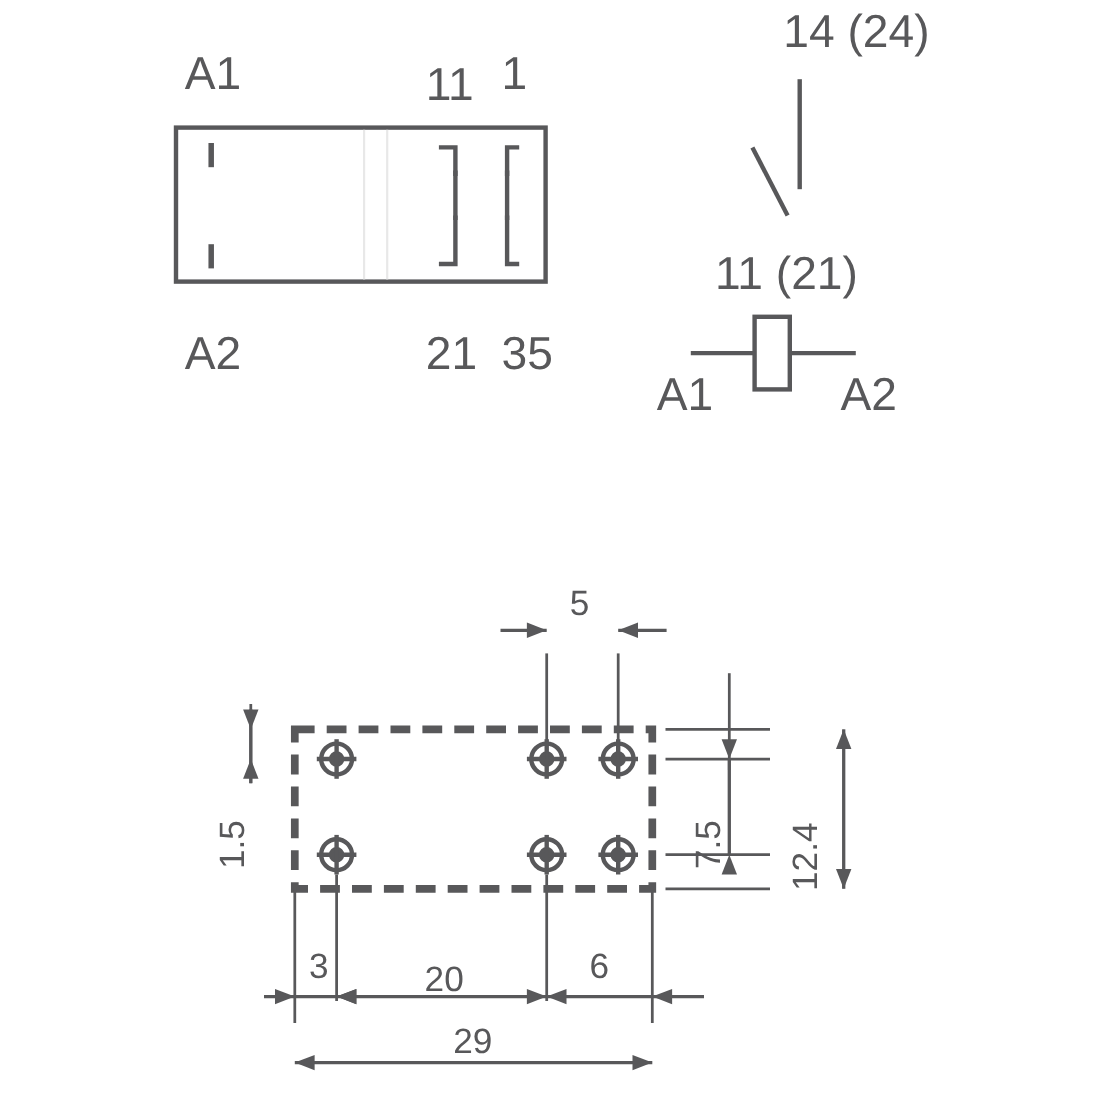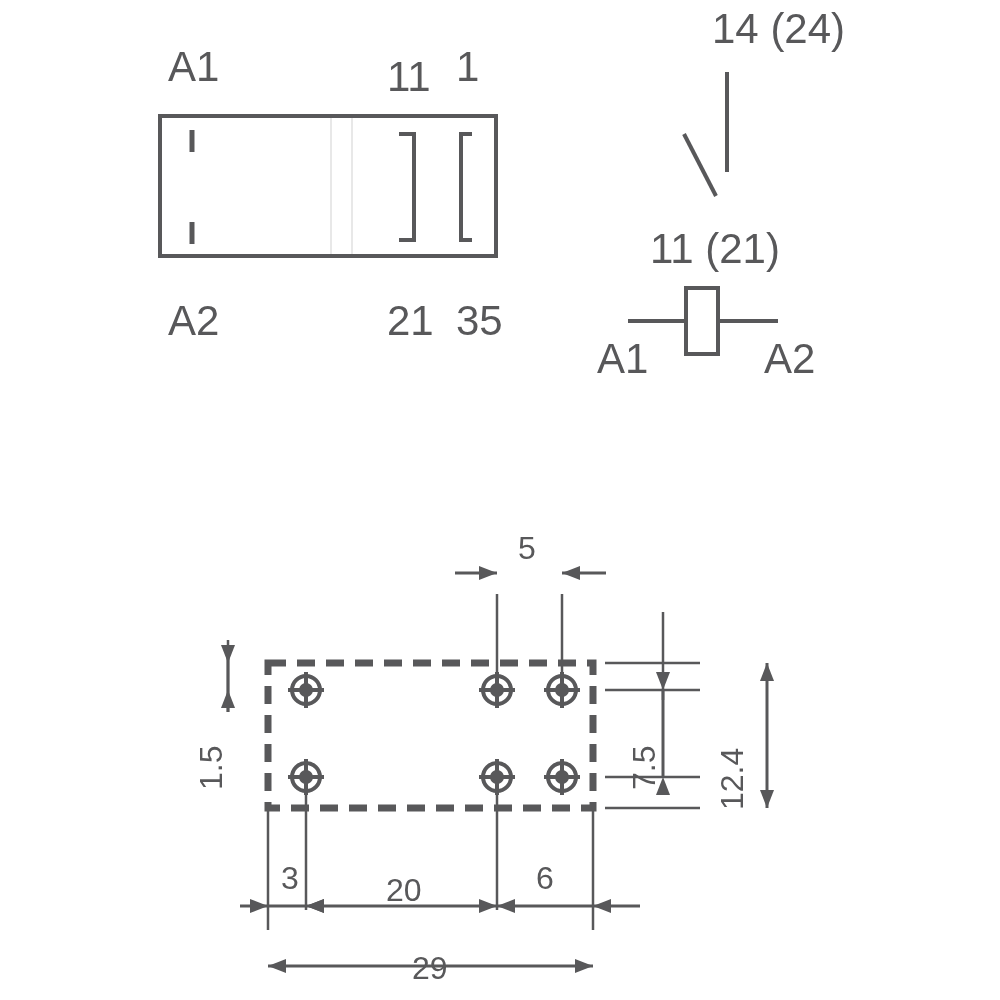--- a/index.html
+++ b/index.html
@@ -201,15 +201,15 @@
 
   <div class="lbl lbl-dim rot90" style="left:195px; top:790px;">1.5</div>
 
   <div class="lbl lbl-dim rot90" style="left:628px; top:790px;">7.5</div>
 
   <div class="lbl lbl-dim rot90" style="left:716px; top:810px;">12.4</div>
 
   <div class="lbl lbl-dim" style="left:281px; top:862px;">3</div>
   <div class="lbl lbl-dim" style="left:386px; top:862px;margin-top:12px;">20</div>
   <div class="lbl lbl-dim" style="left:536px; top:862px;">6</div>
-  <div class="lbl lbl-dim" style="left:412px; top:930px;margin-top:22px;">29</div>
+  <div class="lbl lbl-dim" style="left:412px; top:930px;">29</div>
 
 </div>
 
 </body></html>

